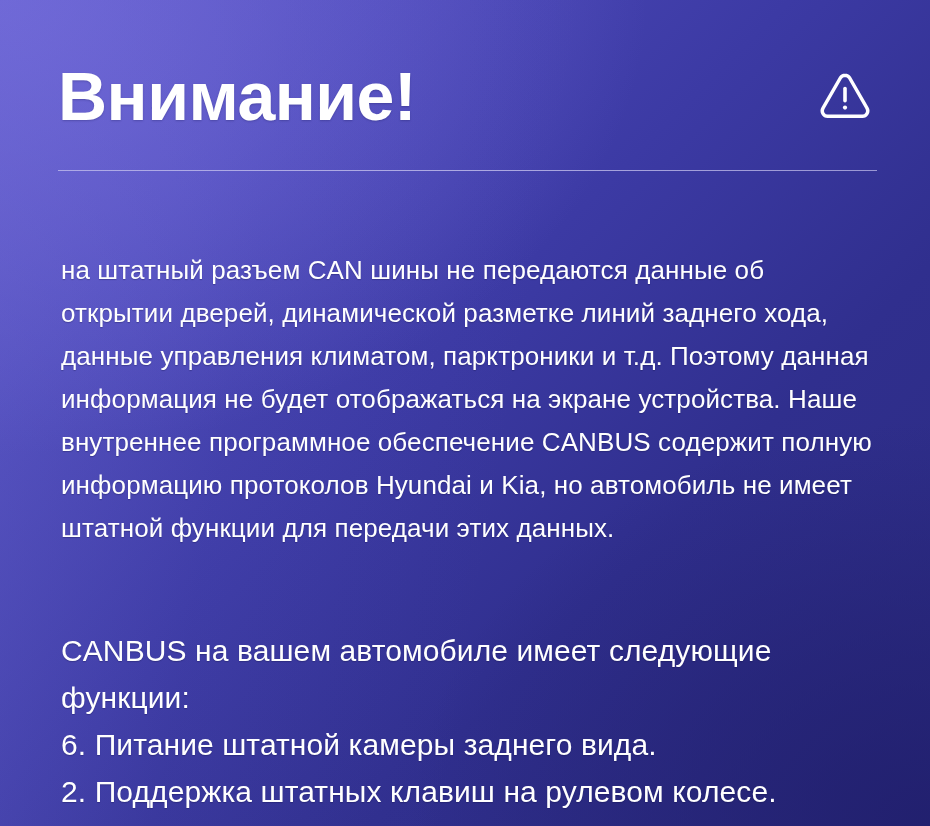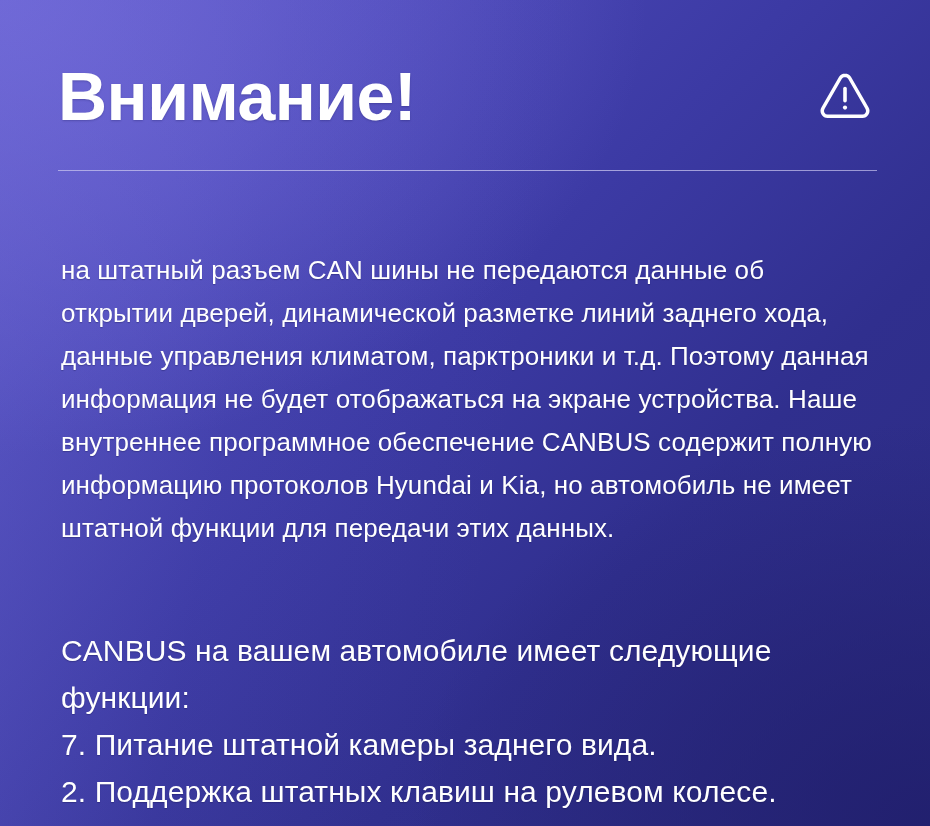--- a/index.html
+++ b/index.html
@@ -116,17 +116,17 @@
       </svg>
     </span>
   </div>
 
   <div class="divider layer"></div>
 
   <p class="body-copy layer">на штатный разъем CAN шины не передаются данные об открытии дверей, динамической разметке линий заднего хода, данные управления климатом, парктроники и т.д. Поэтому данная информация не будет отображаться на экране устройства. Наше внутреннее программное обеспечение CANBUS содержит полную информацию протоколов Hyundai и Kia, но автомобиль не имеет штатной функции для передачи этих данных.</p>
 
   <div class="list-block layer">
     <span class="lead">CANBUS на вашем автомобиле имеет следующие функции:</span>
-    <span class="list-item">7. Питание штатной камеры заднего вида.</span>
+    <span class="list-item">6. Питание штатной камеры заднего вида.</span>
     <span class="list-item">2. Поддержка штатных клавиш на рулевом колесе.</span>
   </div>
 
 </div>
 
 </body></html>

